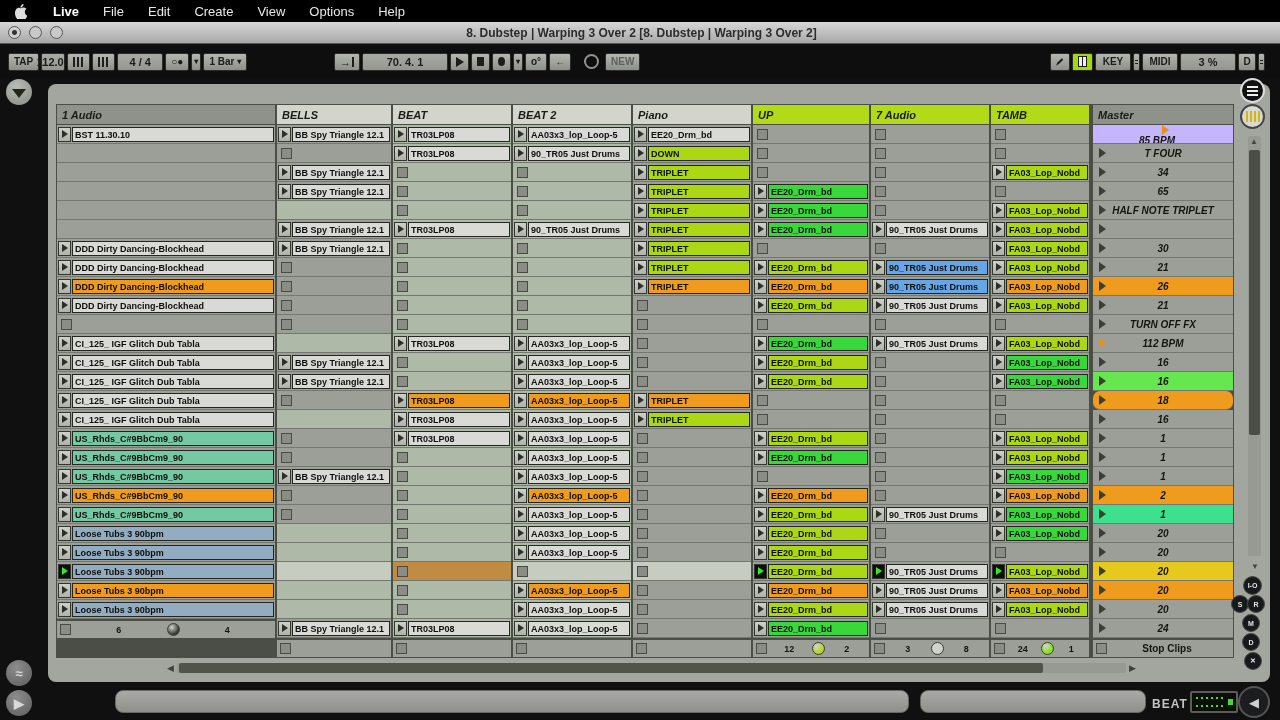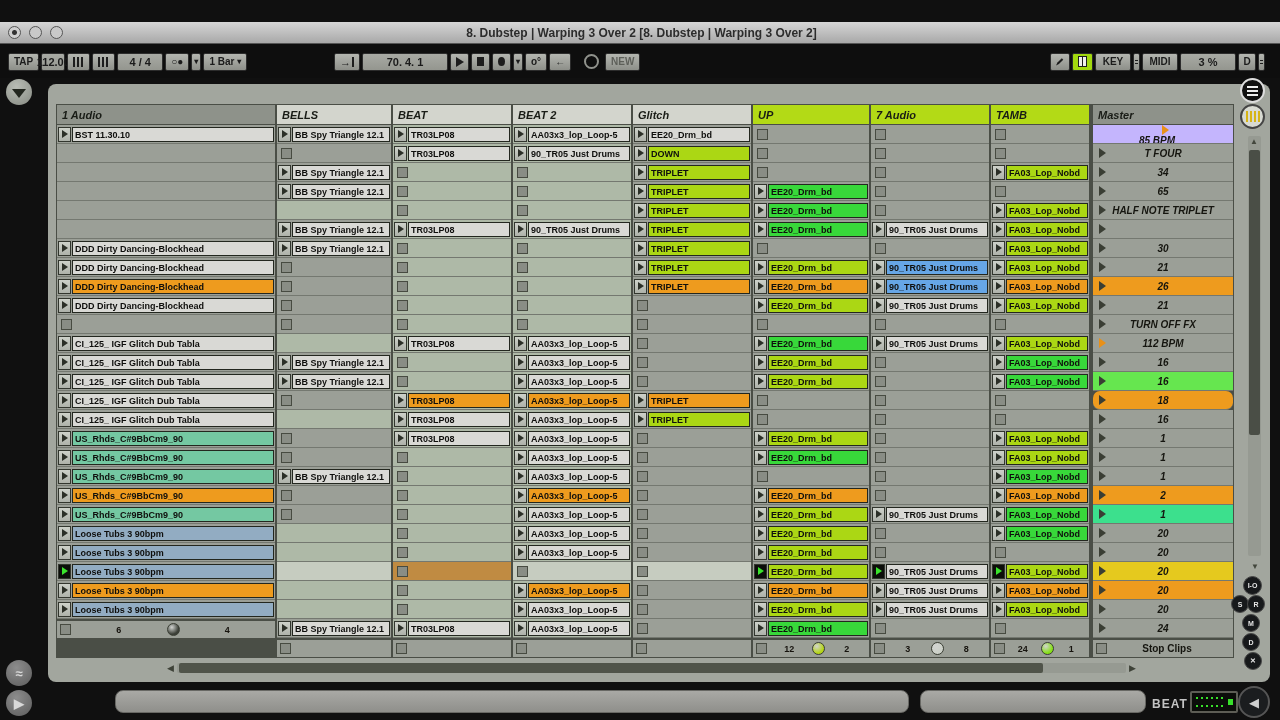--- a/index.html
+++ b/index.html
@@ -90,20 +90,35 @@
   .lcd i{position:absolute;left:4px;right:12px;height:2px;background:repeating-linear-gradient(90deg,#38e02a 0 2px,transparent 2px 5px);}
   .lcd i.r1{top:4px;} .lcd i.r2{bottom:4px;}
   .lcd .dot{position:absolute;right:3px;top:6px;width:5px;height:6px;background:#38e02a;}
   .backcirc{left:1238px;top:686px;width:32px;height:32px;background:#1b1d1f;border:2px solid #555;color:#cfcfcf;font-size:13px;z-index:6;}
 </style>
 </head>
 <body>
 
 <div id="screen">
 
+  <div class="menubar">
+    <span class="apple">
+      <svg width="13" height="15" viewBox="0 0 13 15">
+          <path d="M8.7 2.2c.6-.7 1-1.7.9-2.2-.9 0-1.9.6-2.5 1.4-.5.7-.9 1.7-.7 2.1.9.1 1.8-.6 2.3-1.3z" fill="#ddd"></path>
+          <path d="M10.8 7.8c0-1.8 1.5-2.7 1.6-2.8-.9-1.2-2.2-1.4-2.7-1.4-1.1-.1-2.2.7-2.7.7-.6 0-1.5-.7-2.4-.6-1.2 0-2.4 1-3 2.5-1.3 2.4-.3 6 .9 7.9.6 1 1.4 2 2.4 1.9.9 0 1.3-.6 2.5-.6s1.5.6 2.5.6 1.7-1 2.3-2c.7-1.1 1-2.2 1-2.3 0 0-2.4-1-2.4-3.9z" fill="#ddd"></path>
+        </svg>
+    </span>
+    <span class="mitem live">Live</span>
+    <span class="mitem">File</span>
+    <span class="mitem">Edit</span>
+    <span class="mitem">Create</span>
+    <span class="mitem">View</span>
+    <span class="mitem">Options</span>
+    <span class="mitem">Help</span>
+  </div>
 
   <div class="titlebar">
     <span class="wdot d1"></span>
     <span class="wdot"></span>
     <span class="wdot"></span>
     <span class="wtitle">8. Dubstep | Warping 3 Over 2  [8. Dubstep | Warping 3 Over 2]</span>
   </div>
 
   <div class="transport">
     <div class="tgroup" style="left:8px">
@@ -658,21 +673,21 @@
             <div class="pbtn">
               <div class="tri"></div>
             </div>
             <div class="cname" style="background: rgb(217, 217, 213);">AA03x3_lop_Loop-5</div>
           </div>
           <div class="status">
             <div class="stopbtn"></div>
           </div>
         </div>
         <div class="col" style="width: 118px;">
-          <div class="hdr" style="background: rgb(211, 213, 205);">Glitch</div>
+          <div class="hdr" style="background: rgb(211, 213, 205);">Piano</div>
           <div class="slot" style="background: rgb(155, 159, 151);">
             <div class="pbtn">
               <div class="tri"></div>
             </div>
             <div class="cname" style="background: rgb(217, 217, 213);">EE20_Drm_bd</div>
           </div>
           <div class="slot" style="background: rgb(155, 159, 151);">
             <div class="pbtn">
               <div class="tri"></div>
             </div>

